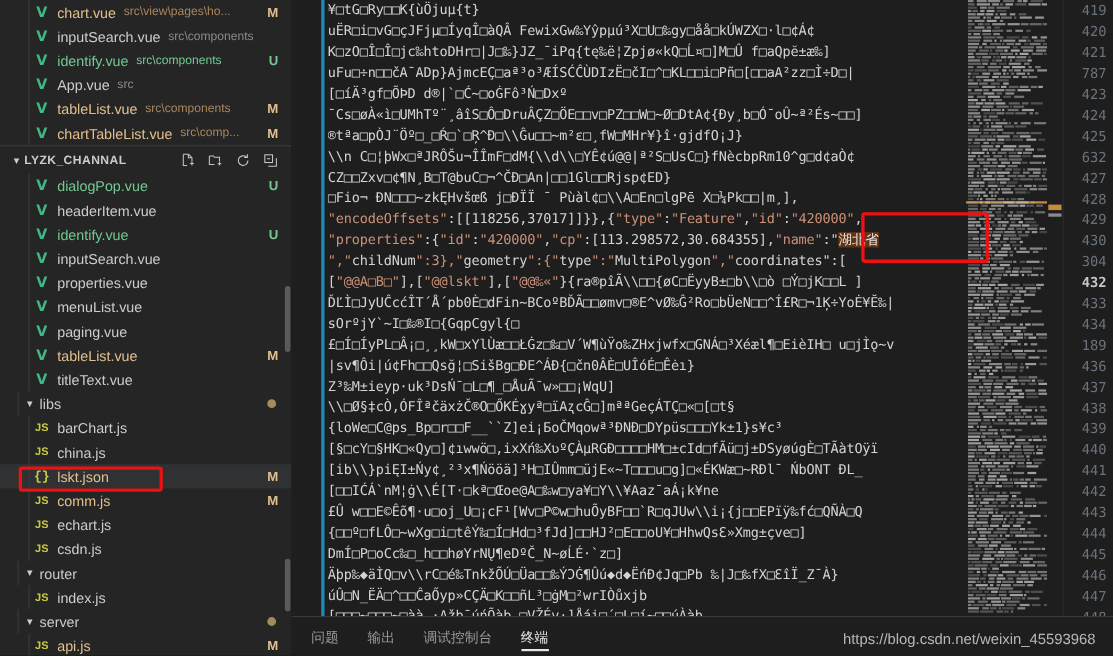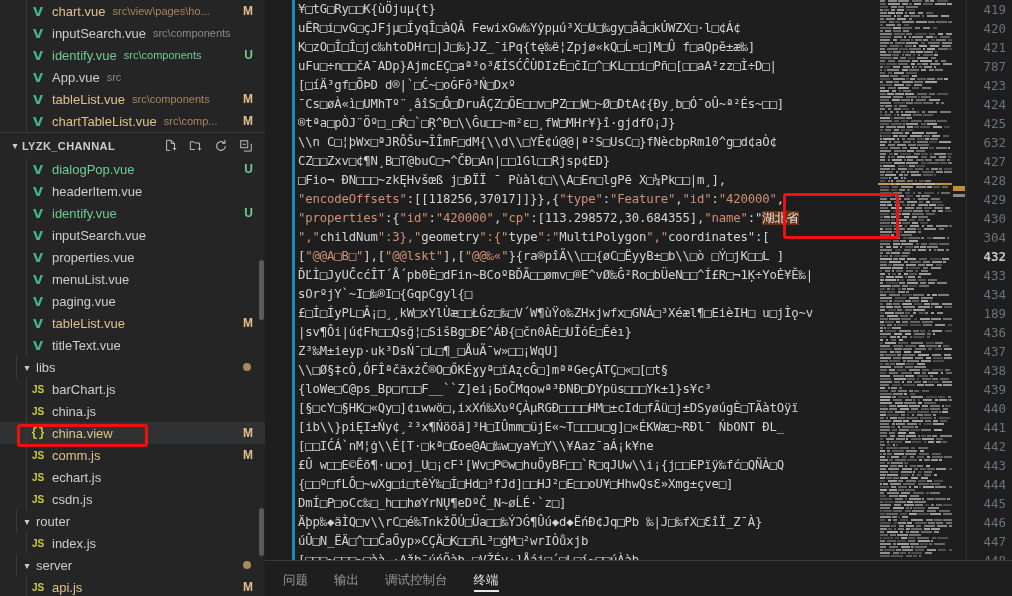--- a/index.html
+++ b/index.html
@@ -307,21 +307,21 @@
           <span class="fname">barChart.js</span>
         </div>
         <div class="tree-row lvl2">
           <div class="g-line"></div>
           <span class="js-icon">JS</span>
           <span class="fname">china.js</span>
         </div>
         <div class="tree-row lvl2 selected">
           <div class="g-line"></div>
           <span class="json-icon">{}</span>
-          <span class="fname modified">china.view</span>
+          <span class="fname modified">lskt.json</span>
           <span class="badge M">M</span>
         </div>
         <div class="tree-row lvl2">
           <div class="g-line"></div>
           <span class="js-icon">JS</span>
           <span class="fname modified">comm.js</span>
           <span class="badge M">M</span>
         </div>
         <div class="tree-row lvl2">
           <div class="g-line"></div>
@@ -2000,15 +2000,16 @@
 
     <div class="annot-box" style="left:518px; top:193px; width:116px; height:46px;"></div>
 
     <div class="panel">
       <div id="ptabs" style="display:flex;align-items:center;">
           <div class="ptab">问题</div>
           <div class="ptab">输出</div>
           <div class="ptab">调试控制台</div>
           <div class="ptab active">终端</div>
         </div>
+      <div class="watermark">https://blog.csdn.net/weixin_45593968</div>
     </div>
   </div>
 </div>
 
 </body></html>

